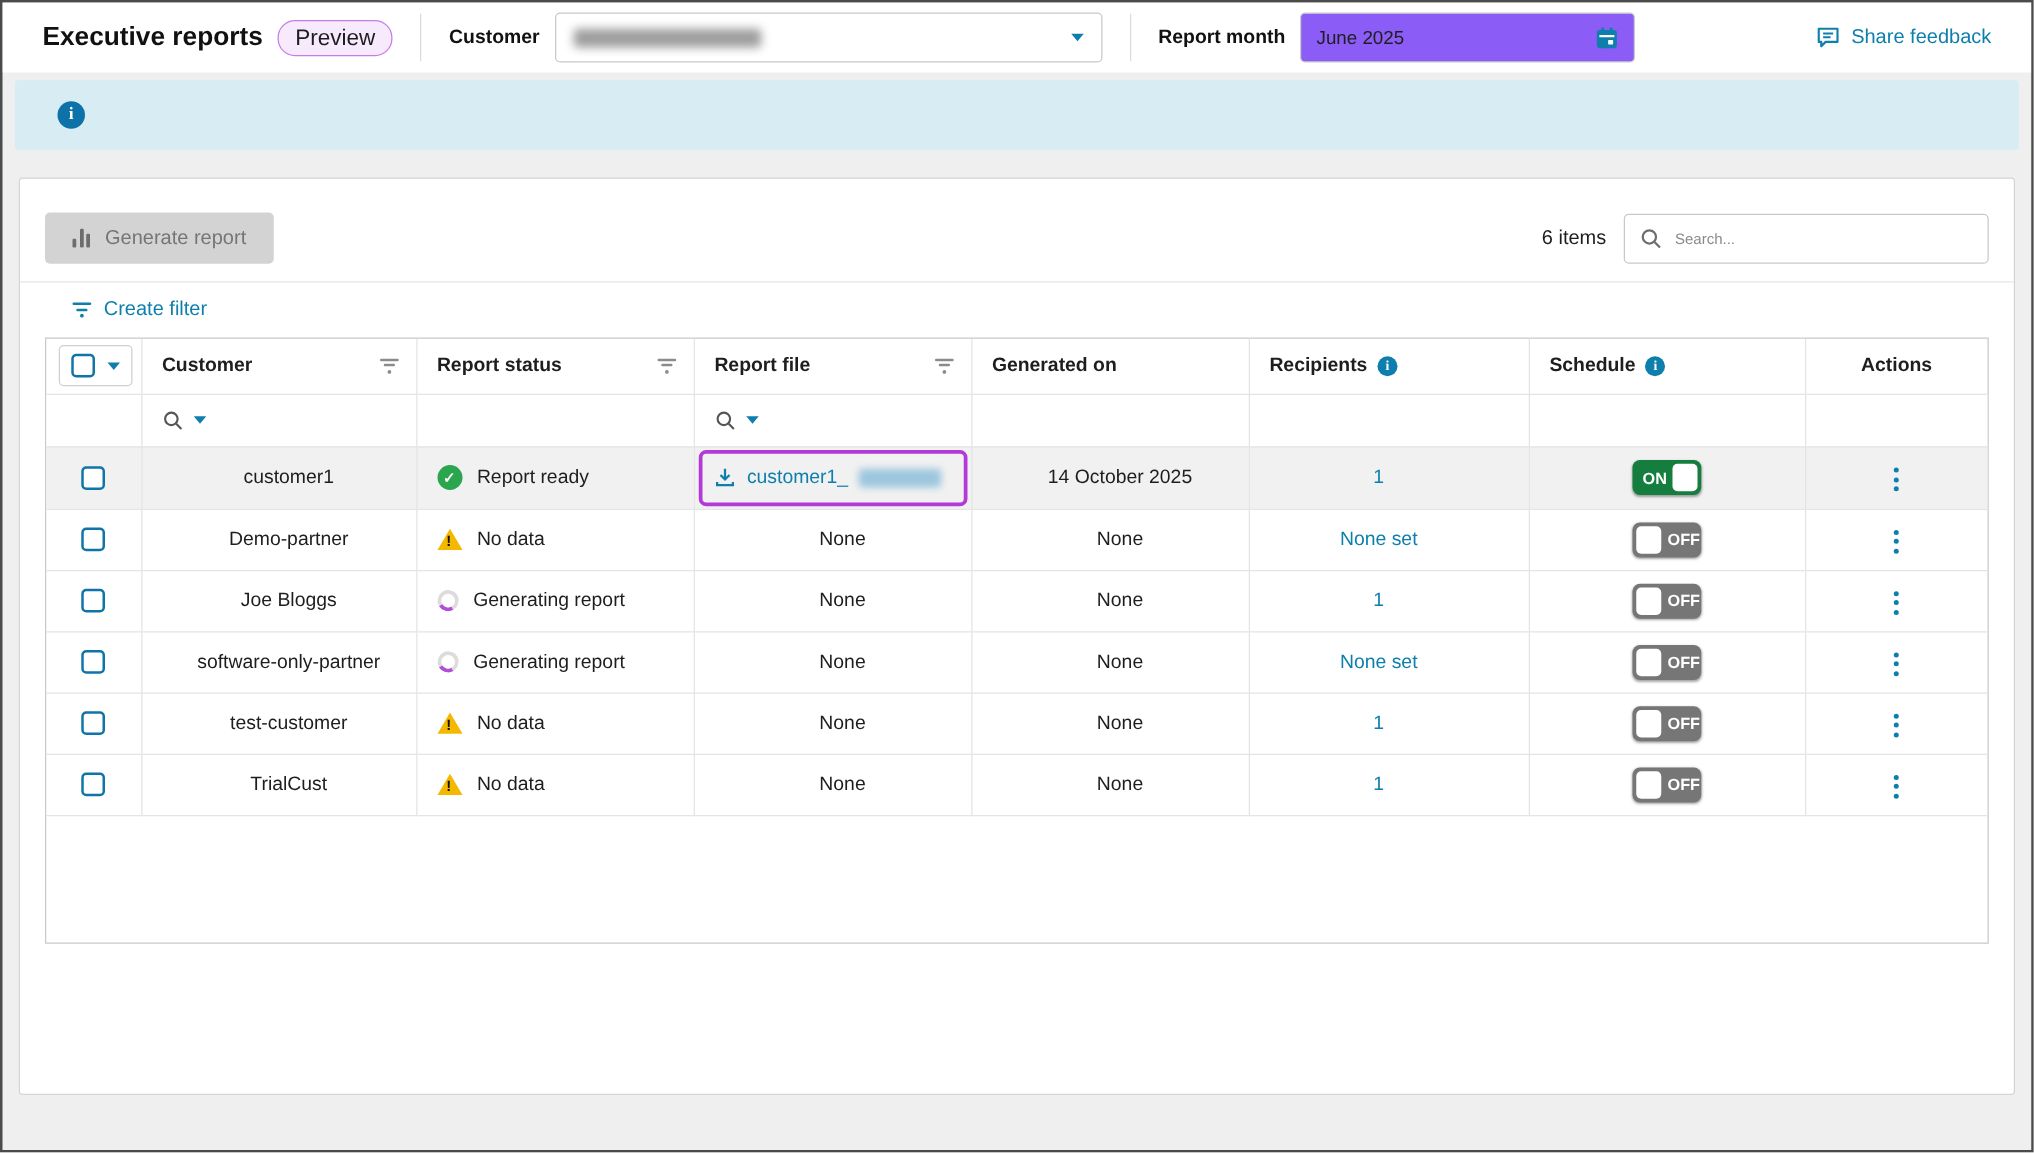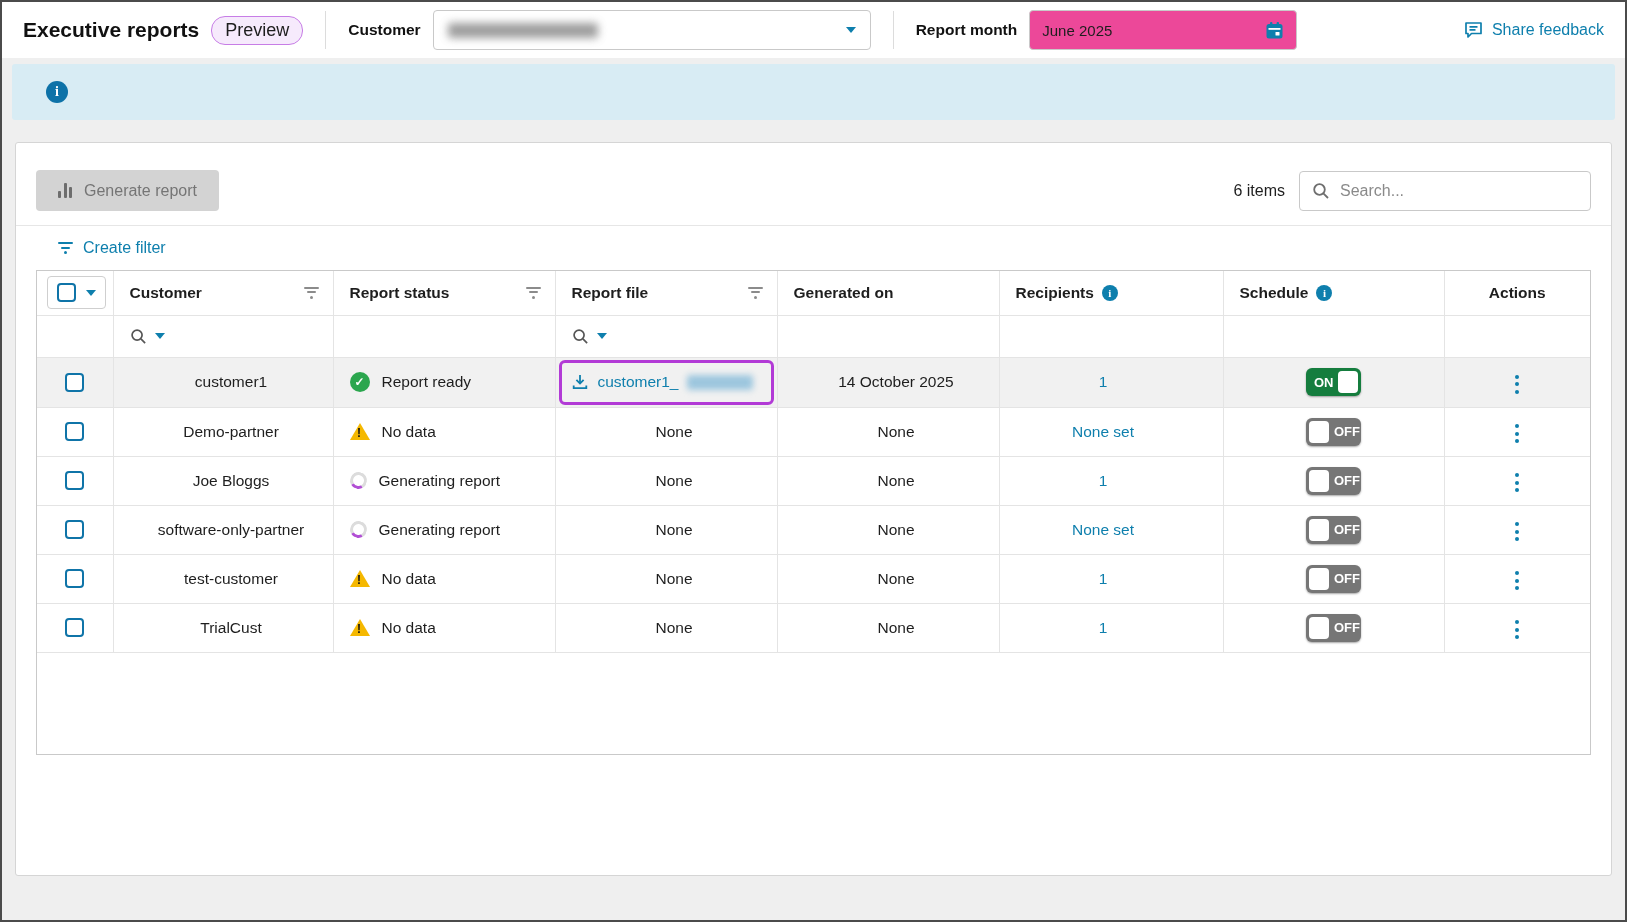--- a/index.html
+++ b/index.html
@@ -14,21 +14,21 @@
     width:1627px; height:922px;
     border:2px solid #4b4b4b;
     background:#efefef;
     position:relative;
     overflow:hidden;
   }
   
   .topbar {
     height:56px; background:#ffffff;
     display:flex; align-items:center;
-    padding:0 21px;
+    padding:0 32px;
   }
   .page-title { font-size:21px; font-weight:700; color:#111; white-space:nowrap; }
   .preview-badge {
     margin-left:12px;
     background:#f6eafc; border:1.5px solid #c77de6;
     color:#1e1e1e; font-size:18px;
     padding:3px 13px; border-radius:14px; white-space:nowrap;
   }
   .vdiv { width:1px; height:38px; background:#dcdcdc; margin:0 22px; }
   .field-label { font-weight:700; font-size:15.5px; color:#111; white-space:nowrap; margin-right:12px; }
@@ -41,21 +41,21 @@
   .blur-name {
     width:150px; height:15px; border-radius:3px;
     background:#7d7d7d; filter:blur(4px); opacity:.75;
   }
   .caret {
     width:0; height:0; margin-left:auto;
     border-left:5px solid transparent; border-right:5px solid transparent;
     border-top:6px solid #0e7fad;
   }
   .month-box {
-    width:268px; height:40px; background:#ec4899;
+    width:268px; height:40px; background:#8b5cf6;
     border:1px solid #c9c9c9; border-radius:4px;
     display:flex; align-items:center; padding:0 12px;
     cursor:text;
   }
   .month-box .cal { margin-left:auto; }
   .feedback-link {
     margin-left:auto; display:flex; align-items:center; gap:8px;
     color:#0e7fad; font-size:16px; cursor:pointer; white-space:nowrap;
   }
   
@@ -92,21 +92,21 @@
   .bars { display:flex; align-items:flex-end; gap:2.5px; }
   .bars i { display:block; width:3px; background:#6d6d6d; border-radius:1px; }
   .bars i:nth-child(1){height:7px;} .bars i:nth-child(2){height:15px;} .bars i:nth-child(3){height:11px;}
   .toolbar-right { margin-left:auto; display:flex; align-items:center; gap:14px; }
   .items-count { font-size:16px; color:#1e1e1e; }
   .search-box {
     width:292px; height:40px; border:1px solid #c9c9c9; border-radius:4px;
     display:flex; align-items:center; padding:0 12px; gap:10px; background:#fff;
   }
   .search-box input {
-    border:none; outline:none; flex:1; font-size:16px; font-family:inherit; color:#333;
+    border:none; outline:none; flex:1; font-size:12px; font-family:inherit; color:#333;
     background:transparent;
   }
   .search-box input::placeholder { color:#8a8a8a; }
   .toolbar-divider { height:1px; background:#e6e6e6; margin:14px -20px 0 -20px; }
   .create-filter {
     margin:13px 0 0 22px; display:inline-flex; align-items:center; gap:10px;
     color:#0e7fad; font-size:16px; cursor:pointer;
   }
   .filter-icon { display:inline-flex; flex-direction:column; align-items:center; gap:2.5px; }
   .filter-icon i { display:block; height:2px; border-radius:1px; background:currentColor; }

